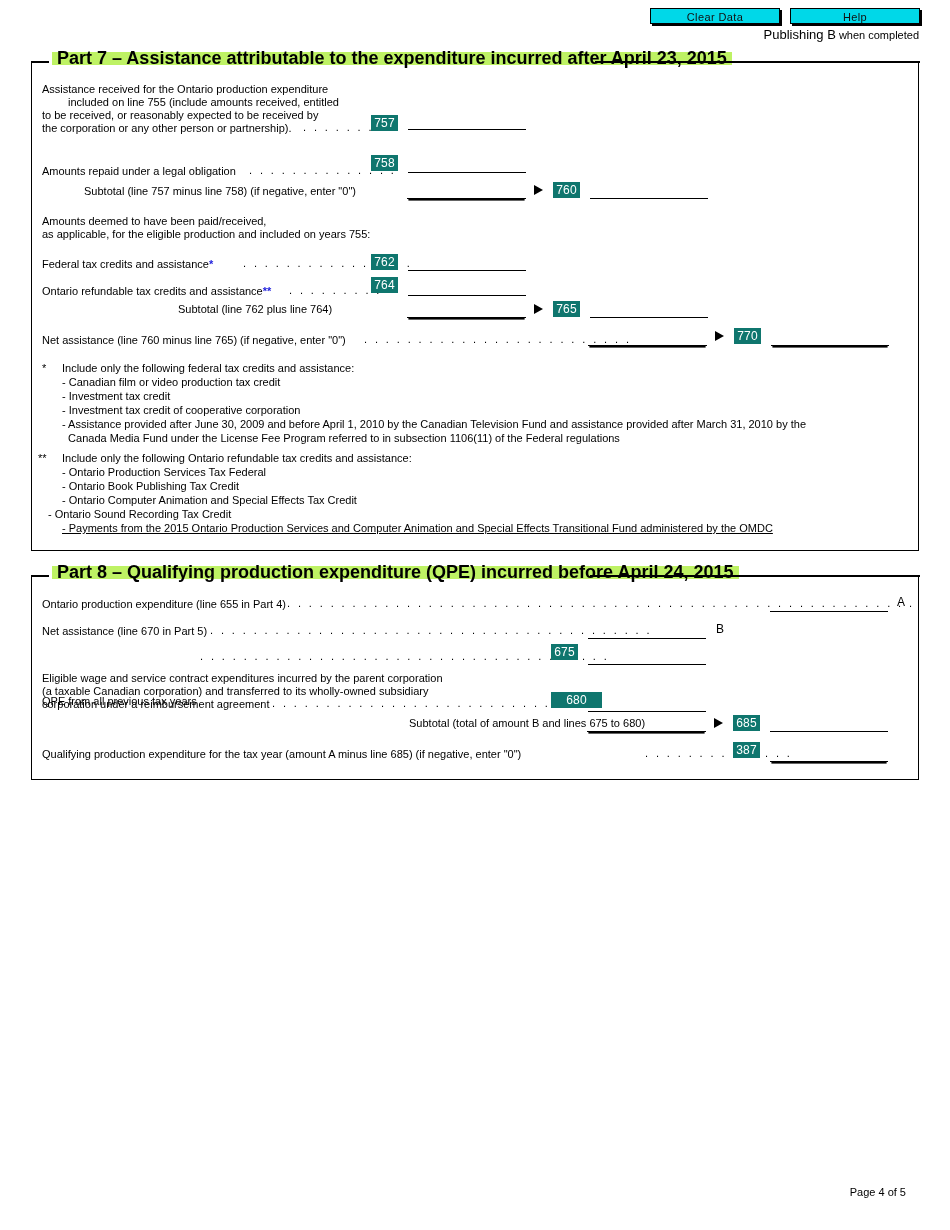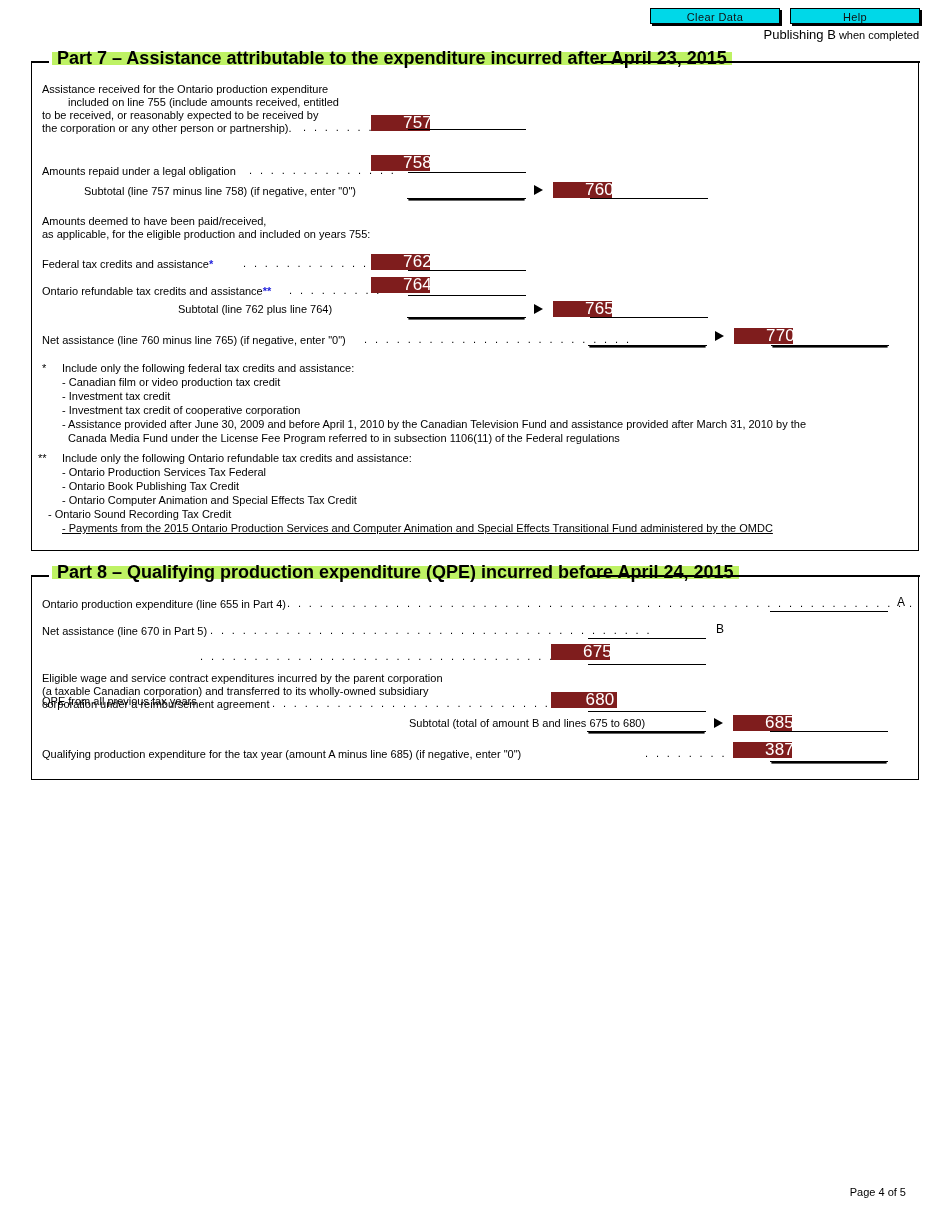--- a/index.html
+++ b/index.html
@@ -112,28 +112,27 @@
     white-space: nowrap;
     letter-spacing: 2.4px;
     color: #000;
     font-size: 11px;
     line-height: 11px;
   }
 
   
   .lno {
     position: absolute;
-    background: #7f1d1d;
+    background: #0f766e;
     color: #ffffff;
-    font-size: 17px;
+    font-size: 12px;
     line-height: 16px;
     height: 16px;
     text-align: center;
     letter-spacing: .2px;
-    padding-left: 32px;
   }
 
   
   .fld {
     position: absolute;
     border-bottom: 1.4px solid #000;
     height: 15px;
     background: transparent;
     box-sizing: border-box;
   }
@@ -262,21 +261,21 @@
 
 <div class="t" style="left:42px; top:651px;margin-top:44px;">QPE from all previous tax years</div>
 <div class="leader" style="left:200px; top:651px;">. . . . . . . . . . . . . . . . . . . . . . . . . . . . . . . . . . . . . .</div>
 <div class="lno" style="left:551px; top:644px; width:27px;">675</div>
 <div class="fld" style="left:588px; top:650px; width:118px;"></div>
 
 <div class="t" style="left:42px; top:672px;">Eligible wage and service contract expenditures incurred by the parent corporation</div>
 <div class="t" style="left:42px; top:685px;">(a taxable Canadian corporation) and transferred to its wholly-owned subsidiary</div>
 <div class="t" style="left:42px; top:698px;">corporation under a reimbursement agreement</div>
 <div class="leader" style="left:272px; top:698px;">. . . . . . . . . . . . . . . . . . . . . . . . . . .</div>
-<div class="lno" style="left:551px; top:692px; width:34px;text-align:center;">680</div>
+<div class="lno" style="left:551px; top:692px; width:51px;text-align:center;">680</div>
 <div class="fld" style="left:588px; top:697px; width:118px;"></div>
 
 <div class="t" style="left:409px; top:717px;">Subtotal (total of amount B and lines 675 to 680)</div>
 <div class="fld dbl" style="left:587px; top:717px; width:119px;"></div>
 <div class="arrow" style="left:714px; top:718px;"></div>
 <div class="lno" style="left:733px; top:715px; width:27px;">685</div>
 <div class="fld" style="left:770px; top:717px; width:118px;"></div>
 
 <div class="t" style="left:42px; top:748px;">Qualifying production expenditure for the tax year (amount A minus line 685) (if negative, enter "0")</div>
 <div class="leader" style="left:645px; top:748px;">. . . . . . . . . . . . . .</div>

